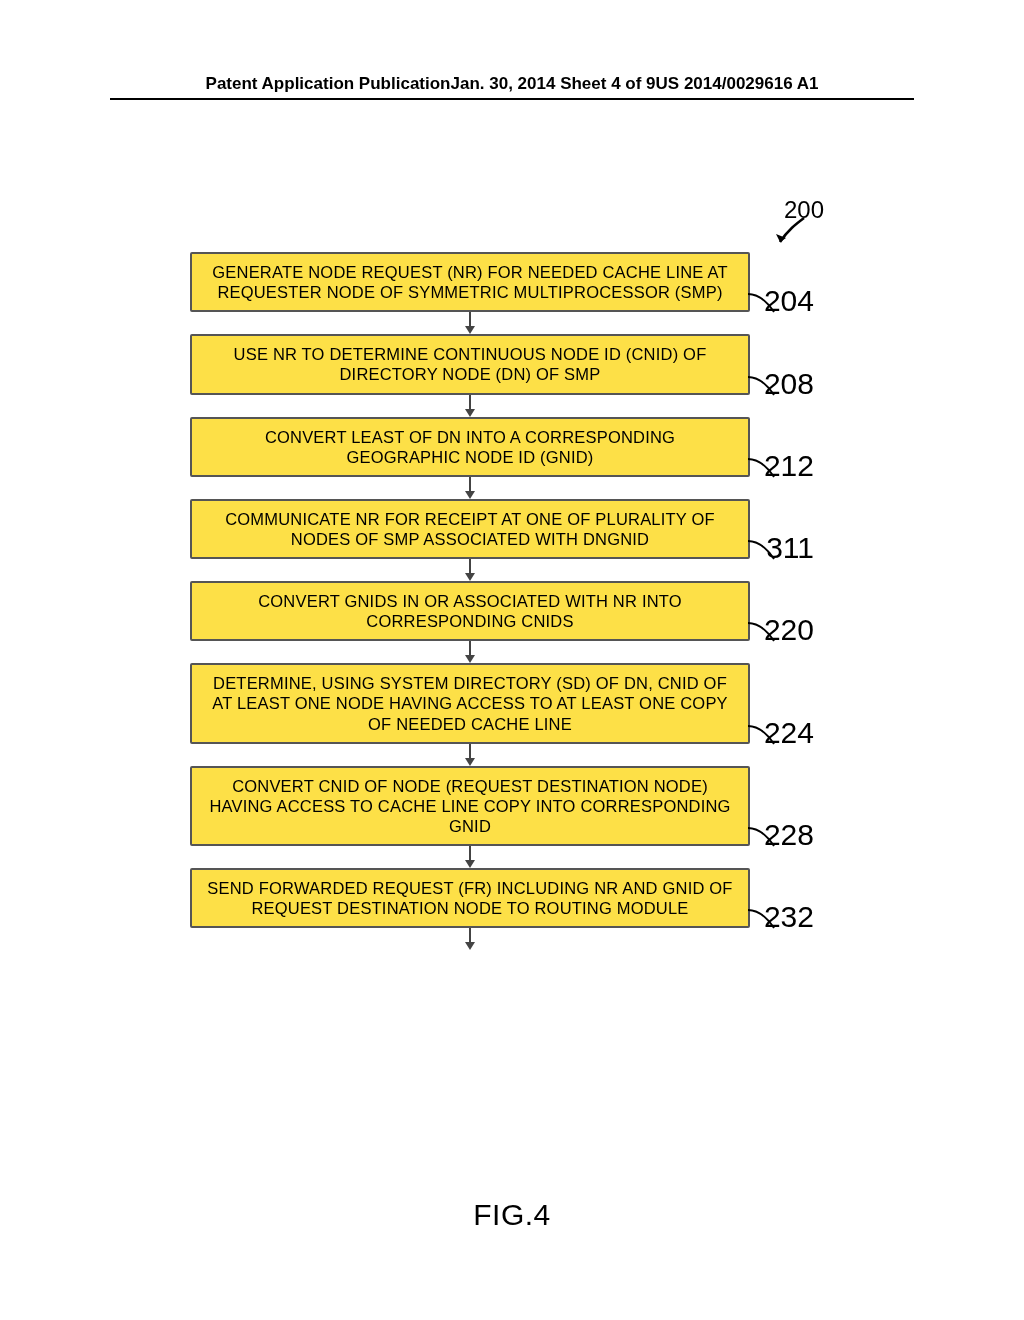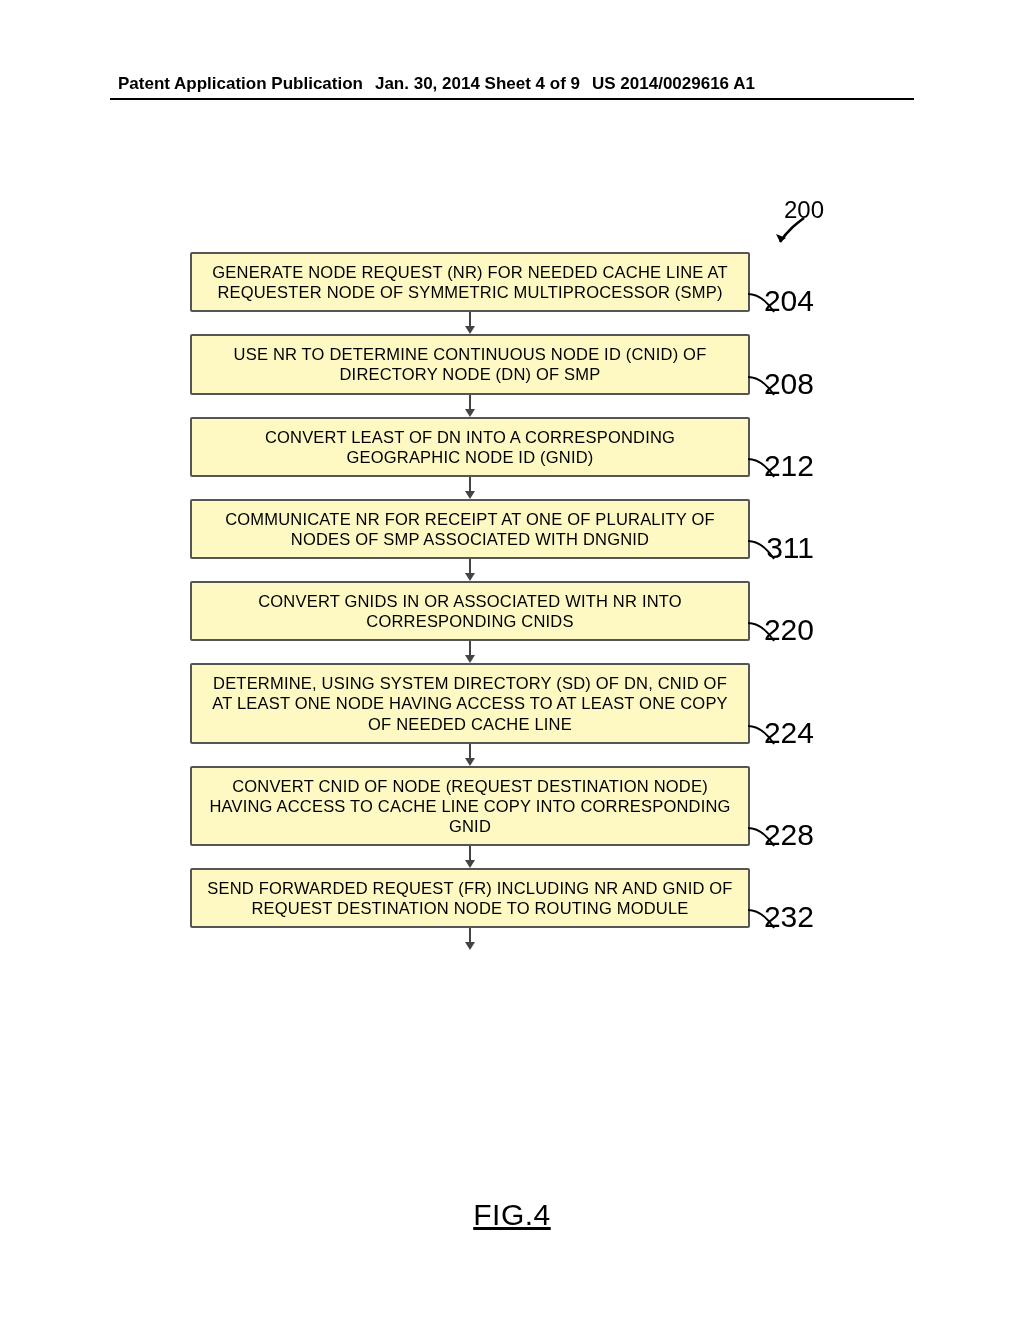--- a/index.html
+++ b/index.html
@@ -1,31 +1,31 @@
 <!DOCTYPE html>
 <html><head>
 <meta charset="utf-8">
 <style>
   * { margin: 0; padding: 0; box-sizing: border-box; }
   html, body { width: 1024px; height: 1320px; background: #fff; font-family: Arial, Helvetica, sans-serif; color: #000; }
   .page { width: 1024px; height: 1320px; position: relative; }
   .header { position: absolute; top: 74px; left: 0; width: 100%; }
-  .header-row { display: flex; justify-content: flex-start; padding: 0 118px 0 118px; font-weight: bold; font-size: 17px; gap: 12px; }
+  .header-row { display: flex; justify-content: center; padding: 0 118px 0 118px; font-weight: bold; font-size: 17px; }
   .header-rule { position: absolute; top: 98px; left: 110px; width: 804px; height: 2px; background: #000; }
   .figure-wrap { position: absolute; top: 180px; left: 0; width: 1024px; }
   .ref-200 { position: absolute; top: 16px; right: 200px; font-size: 24px; }
   .ref-arrow { position: absolute; top: 36px; right: 214px; }
   .flow { position: absolute; top: 72px; left: 190px; width: 560px; }
   .step { position: relative; margin-bottom: 0; }
-  .box { border: 2px solid #555; border-radius: 2px; padding: 8px 14px; text-align: center; font-size: 16.5px; line-height: 1.22; letter-spacing: 0.2px; background: #fef9c3; }
+  .box { border: 2px solid #555; border-radius: 2px; padding: 8px 14px; text-align: center; font-size: 16.5px; line-height: 1.22; letter-spacing: 0.2px; background: #fde047; }
   .box-label { position: absolute; right: -64px; bottom: -6px; font-size: 30px; }
   .connector { display: flex; flex-direction: column; align-items: center; height: 22px; }
   .conn-line { width: 2px; flex: 1; background: #444; }
   .conn-head { width: 0; height: 0; border-left: 5px solid transparent; border-right: 5px solid transparent; border-top: 8px solid #444; }
-  .fig-caption { position: absolute; top: 1018px; left: 0; width: 1024px; text-align: center; font-size: 30px; letter-spacing: 0.5px; text-decoration: underline; }
+  .fig-caption { position: absolute; top: 1018px; left: 0; width: 1024px; text-align: center; font-size: 30px; letter-spacing: 0.5px; }
   svg.leadline { position: absolute; overflow: visible; }
 </style>
 </head>
 <body>
 
 <div class="page">
 
   <div class="header">
     <div class="header-row">
       <span>Patent Application Publication</span>

